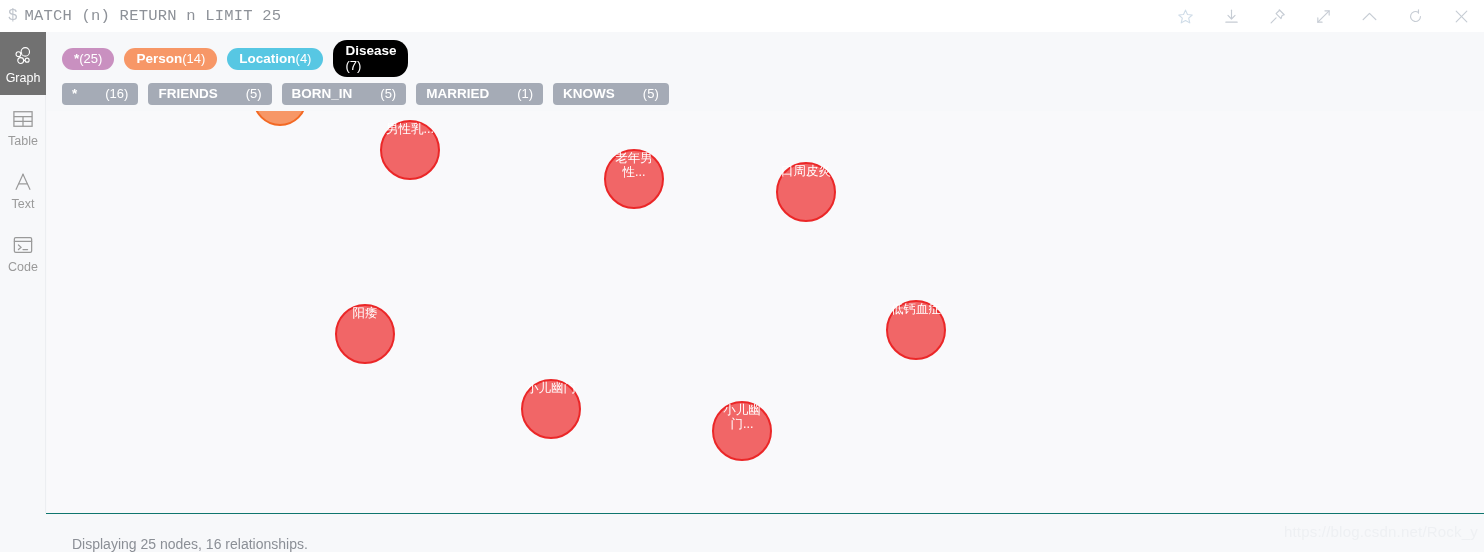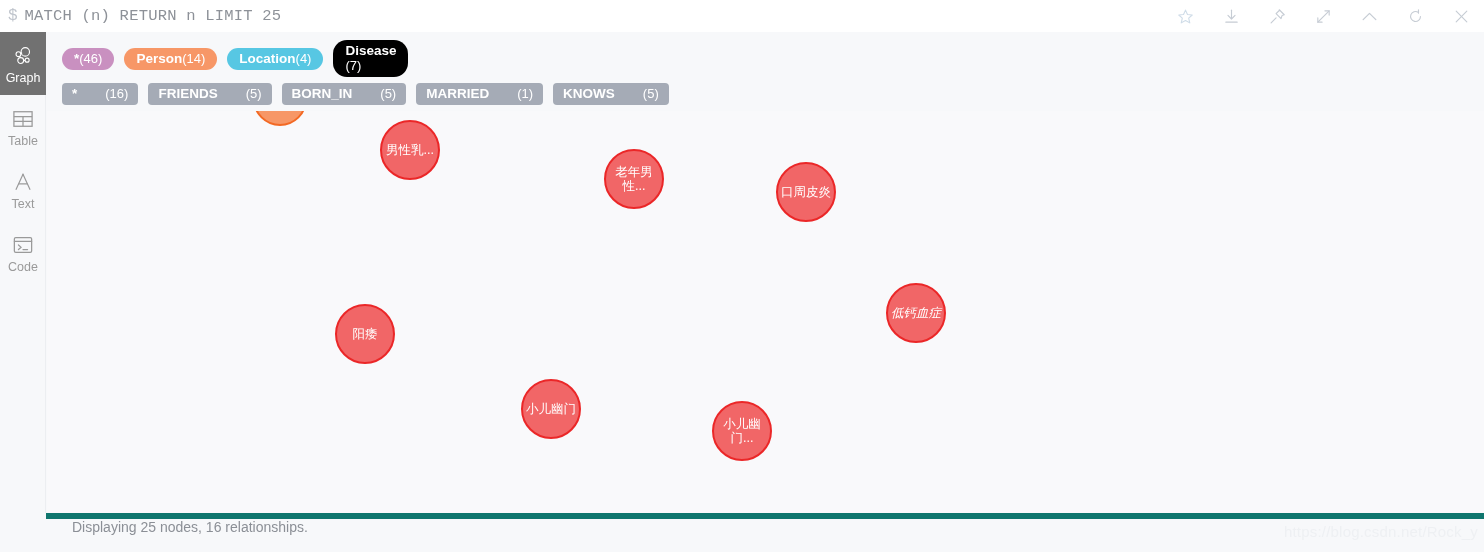--- a/index.html
+++ b/index.html
@@ -131,21 +131,21 @@
     left: 47px; top: 32px;
     width: 1437px;
     height: 481px;
     background: #f9f9fb;
     overflow: hidden;
   }
   .node {
     position: absolute;
     border-radius: 50%;
     display: flex;
-    align-items: center;
+    align-items: flex-start;
     justify-content: center;
     color: #ffffff;
     font-size: 12.5px;
     cursor: pointer;
     text-align: center;
     line-height: 14px;
     user-select: none;
   }
   .node.disease {
     background: #f16667;
@@ -155,23 +155,23 @@
     background: #f79767;
     border: 2px solid #f36924;
   }
 
   
   .statusbar {
     position: absolute;
     left: 46px; top: 513px;
     width: 1438px; height: 39px;
     background: #f7f8fa;
-    border-top: 6px solid #0f766e;
-    display: flex;
-    align-items: flex-start;
+    border-top: 1px solid #0f766e;
+    display: flex;
+    align-items: flex-end;
   }
   .status-text {
     color: #8b8f96;
     font-size: 14px;
     padding-left: 26px;
   }
   .statusbar-corner {
     position: absolute;
     left: 0; top: 513px;
     width: 46px; height: 39px;
@@ -249,21 +249,21 @@
       </div>
       <div class="node disease" style="left: 333px; top: 88px; width: 60px; height: 60px;">
         <span>男性乳...</span>
       </div>
       <div class="node disease" style="left: 557px; top: 117px; width: 60px; height: 60px;">
         <span>老年男性...</span>
       </div>
       <div class="node disease" style="left: 689px; top: 130px; width: 60px; height: 60px; margin-left: 40px;">
         <span>口周皮炎</span>
       </div>
-      <div class="node disease" style="left: 839px; top: 251px; width: 60px; height: 60px; font-style: italic;">
+      <div class="node disease" style="left: 839px; top: 268px; width: 60px; height: 60px;">
         <span>低钙血症</span>
       </div>
       <div class="node disease" style="left: 288px; top: 272px; width: 60px; height: 60px;">
         <span>阳痿</span>
       </div>
       <div class="node disease" style="left: 474px; top: 347px; width: 60px; height: 60px;">
         <span>小儿幽门</span>
       </div>
       <div class="node disease" style="left: 665px; top: 369px; width: 60px; height: 60px;">
         <span>小儿幽门...</span>
@@ -320,21 +320,21 @@
         </svg>
       </span>
       <span class="si-label">Code</span>
     </div>
   </div>
 
   <div class="legend">
     <div class="legend-row">
         <div class="pill" style="background: rgb(201, 144, 192);">
           <span>*</span>
-          <span class="cnt">(46)</span>
+          <span class="cnt">(25)</span>
         </div>
         <div class="pill" style="background: rgb(247, 151, 103); text-align: center;">
           <span>Person</span>
           <span class="cnt">(14)</span>
         </div>
         <div class="pill" style="background: rgb(87, 199, 227);">
           <span>Location</span>
           <span class="cnt">(4)</span>
         </div>
         <div class="pill" style="background: #000000; flex-direction: column;">

